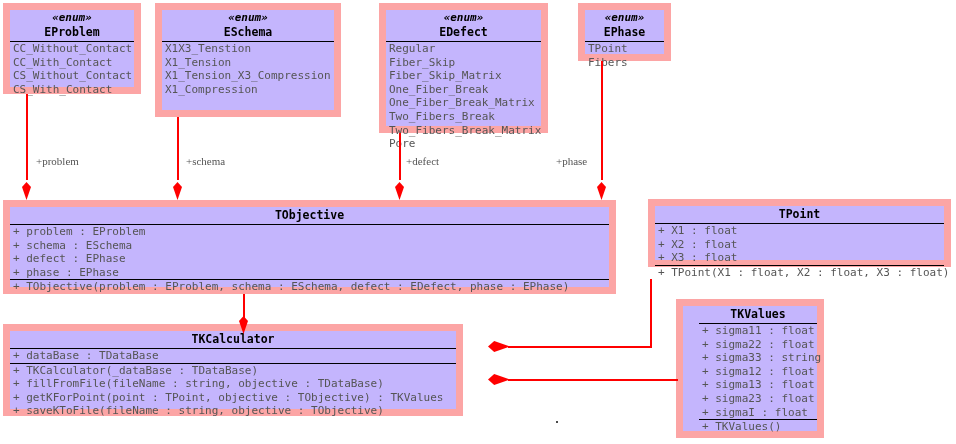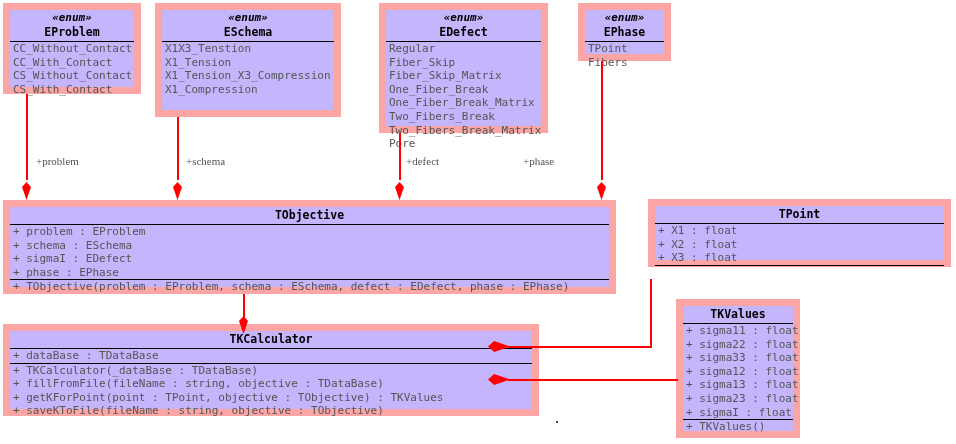--- a/index.html
+++ b/index.html
@@ -180,72 +180,73 @@
   <div class="conn-v" style="left:177px; top:117px; height:63px;"></div>
   <div class="diamond diamond-down" style="left:173px; top:182px;"></div>
   <div class="assoc-label" style="left:186px; top:155px;">+schema</div>
 
   <div class="conn-v" style="left:399px; top:133px; height:47px;"></div>
   <div class="diamond diamond-down" style="left:395px; top:182px;"></div>
   <div class="assoc-label" style="left:406px; top:155px;">+defect</div>
 
   <div class="conn-v" style="left:601px; top:61px; height:119px;"></div>
   <div class="diamond diamond-down" style="left:597px; top:182px;"></div>
-  <div class="assoc-label" style="left:523px; top:155px;">+phase</div>
+  <div class="assoc-label" style="left:556px; top:155px;">+phase</div>
 
   <div class="uml-box" style="left:3px; top:200px; width:613px; height:94px;">
     <div class="uml-header">
       <span class="uml-name">TObjective</span>
     </div>
     <div class="uml-section">
       <div class="uml-row">+ problem : EProblem</div>
       <div class="uml-row">+ schema : ESchema</div>
-      <div class="uml-row">+ sigmaI : EDefect</div>
+      <div class="uml-row">+ defect : EPhase</div>
       <div class="uml-row">+ phase : EPhase</div>
     </div>
     <div class="uml-section">
       <div class="uml-row">+ TObjective(problem : EProblem, schema : ESchema, defect : EDefect, phase : EPhase)</div>
       <div class="uml-pad"></div>
     </div>
   </div>
 
   <div class="uml-box" style="left:648px; top:199px; width:303px; height:68px;">
     <div class="uml-header">
       <span class="uml-name">TPoint</span>
     </div>
     <div class="uml-section">
       <div class="uml-row">+ X1 : float</div>
       <div class="uml-row">+ X2 : float</div>
       <div class="uml-row">+ X3 : float</div>
     </div>
     <div class="uml-section">
-      <div class="uml-pad"></div>
-    </div>
-  </div>
-
-  <div class="uml-box" style="left:676px; top:299px; width:124px; height:139px;">
+      <div class="uml-row">+ TPoint(X1 : float, X2 : float, X3 : float)</div>
+      <div class="uml-pad"></div>
+    </div>
+  </div>
+
+  <div class="uml-box" style="left:676px; top:299px; width:148px; height:139px;padding-left:16px;">
     <div class="uml-header">
       <span class="uml-name">TKValues</span>
     </div>
     <div class="uml-section">
       <div class="uml-row">+ sigma11 : float</div>
       <div class="uml-row">+ sigma22 : float</div>
-      <div class="uml-row">+ sigma33 : float</div>
+      <div class="uml-row">+ sigma33 : string</div>
       <div class="uml-row">+ sigma12 : float</div>
       <div class="uml-row">+ sigma13 : float</div>
       <div class="uml-row">+ sigma23 : float</div>
       <div class="uml-row">+ sigmaI : float</div>
     </div>
     <div class="uml-section">
       <div class="uml-row">+ TKValues()</div>
       <div class="uml-pad"></div>
     </div>
   </div>
 
-  <div class="uml-box" style="left:3px; top:324px; width:536px; height:92px;">
+  <div class="uml-box" style="left:3px; top:324px; width:460px; height:92px;">
     <div class="uml-header">
       <span class="uml-name">TKCalculator</span>
     </div>
     <div class="uml-section">
       <div class="uml-row">+ dataBase : TDataBase</div>
     </div>
     <div class="uml-section">
       <div class="uml-row">+ TKCalculator(_dataBase : TDataBase)</div>
       <div class="uml-row">+ fillFromFile(fileName : string, objective : TDataBase)</div>
       <div class="uml-row">+ getKForPoint(point : TPoint, objective : TObjective) : TKValues</div>

